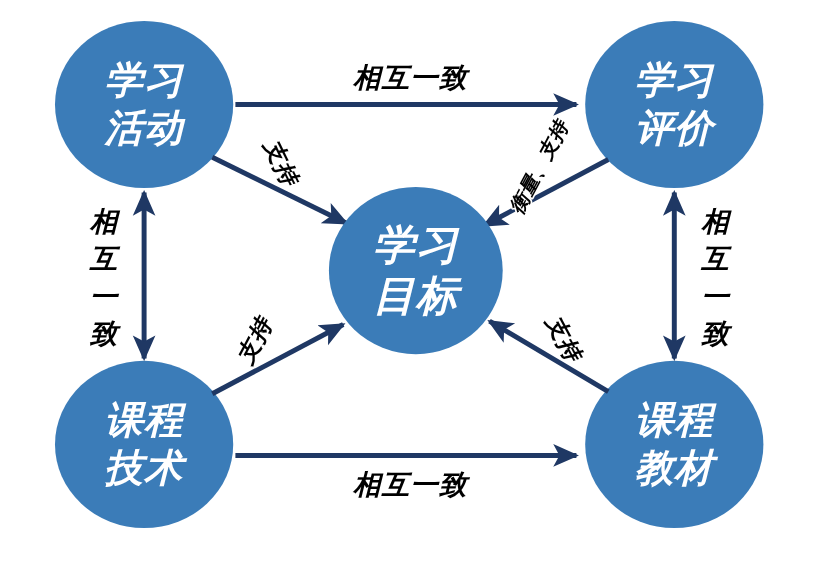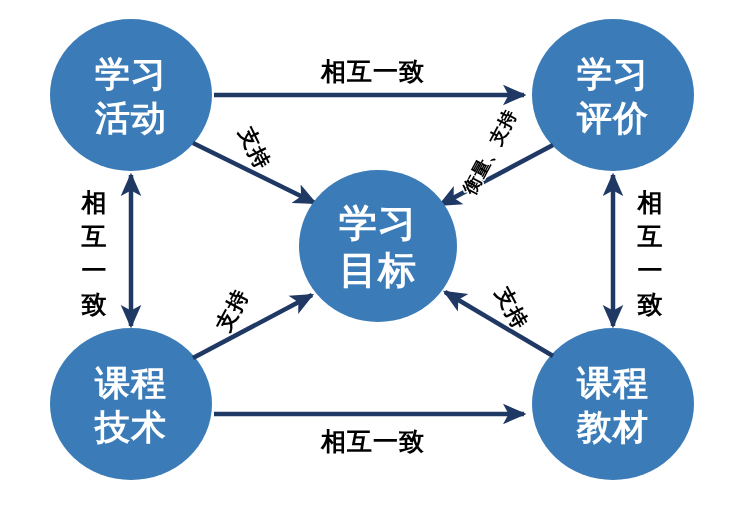--- a/index.html
+++ b/index.html
@@ -9,20 +9,21 @@
   }
   body {
     font-family: "Liberation Sans", "DejaVu Sans", sans-serif;
   }
   #diagram-root {
     position: relative;
     width: 744px;
     height: 513px;
     background: #ffffff;
     overflow: hidden;
+    font-style: italic;
   }
   #diagram-svg {
     position: absolute;
     left: 0;
     top: 0;
     width: 744px;
     height: 513px;
   }
   .node-label {
     font-weight: 700;

